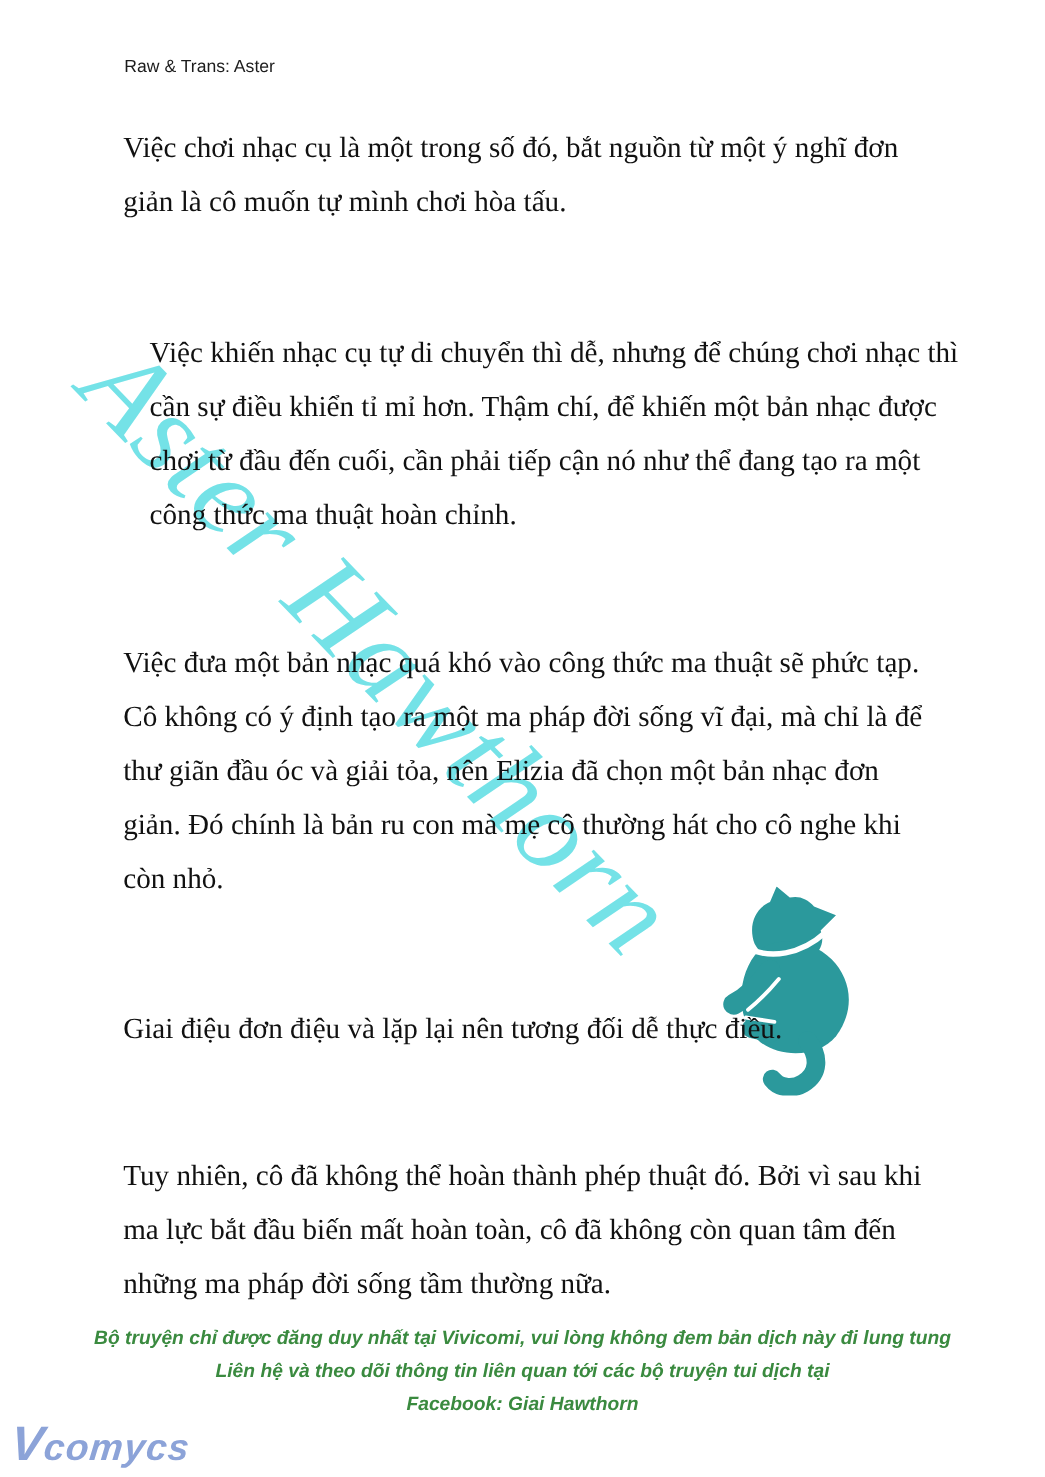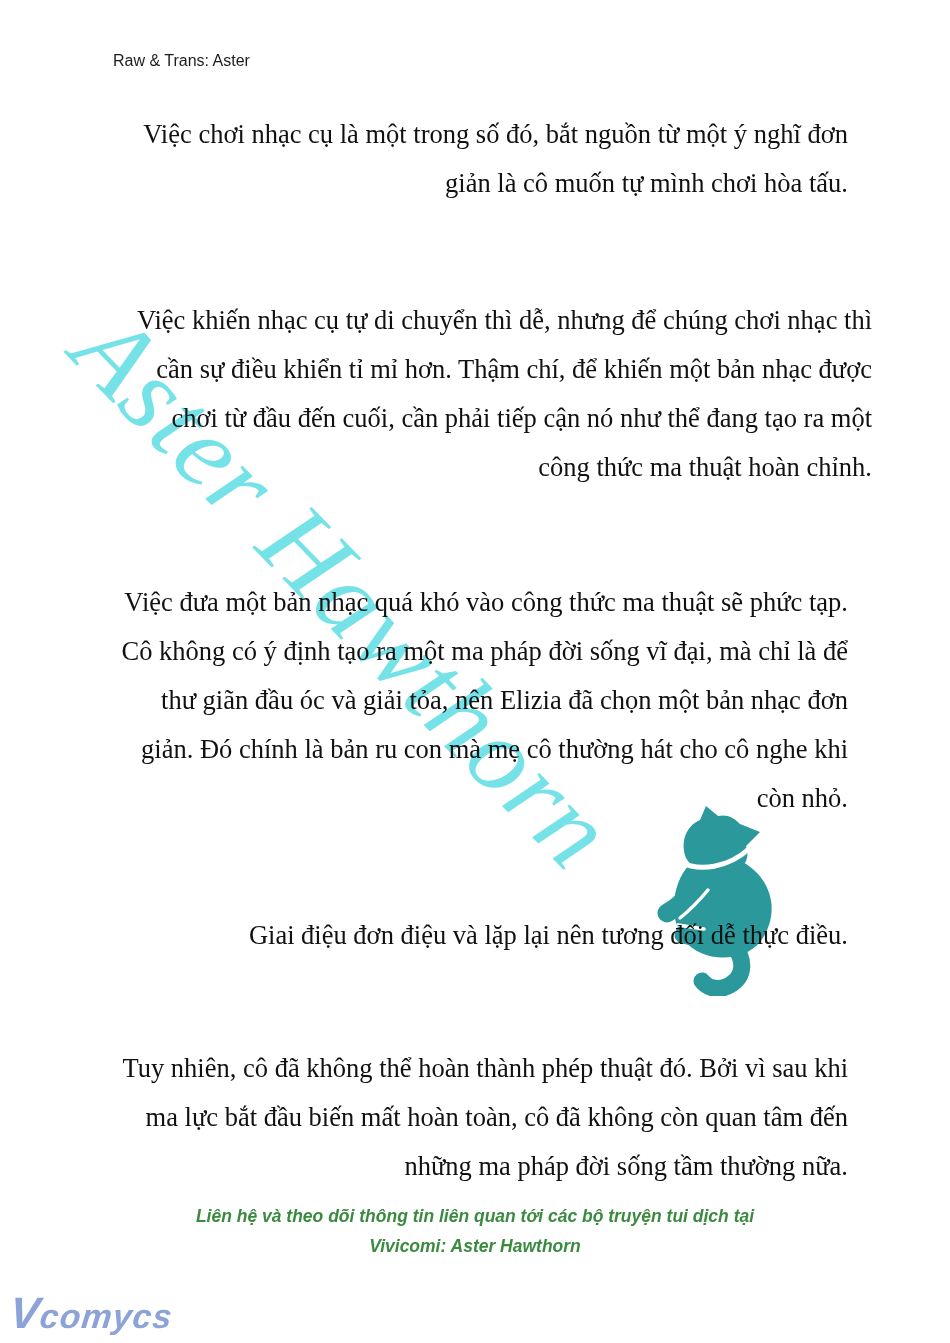--- a/index.html
+++ b/index.html
@@ -28,21 +28,21 @@
     opacity:0.9;
   }
   .cat{
     position:absolute;left:656px;top:806px;
     width:120px;height:190px;
     z-index:1;
   }
   .para{
     position:absolute;left:112px;width:736px;
     font-size:26.5px;line-height:49px;color:#111111;
-    z-index:2;text-align:right;
+    z-index:2;text-align:left;
   }
   .p1{top:110px;}
   .p2{top:296px;margin-left:24px;}
   .p3{top:578px;}
   .p4{top:911px;}
   .p5{top:1044px;}
   .footer{
     position:absolute;left:0;top:1201px;width:950px;
     text-align:center;
     font-family:"Liberation Sans","DejaVu Sans",sans-serif;
@@ -82,19 +82,20 @@
 
   <div class="credit">Raw &amp; Trans: Aster</div>
 
   <div class="para p1">Việc chơi nhạc cụ là một trong số đó, bắt nguồn từ một ý nghĩ đơn giản là cô muốn tự mình chơi hòa tấu.</div>
   <div class="para p2">Việc khiến nhạc cụ tự di chuyển thì dễ, nhưng để chúng chơi nhạc thì cần sự điều khiển tỉ mỉ hơn. Thậm chí, để khiến một bản nhạc được chơi từ đầu đến cuối, cần phải tiếp cận nó như thể đang tạo ra một công thức ma thuật hoàn chỉnh.</div>
   <div class="para p3">Việc đưa một bản nhạc quá khó vào công thức ma thuật sẽ phức tạp. Cô không có ý định tạo ra một ma pháp đời sống vĩ đại, mà chỉ là để thư giãn đầu óc và giải tỏa, nên Elizia đã chọn một bản nhạc đơn giản. Đó chính là bản ru con mà mẹ cô thường hát cho cô nghe khi còn nhỏ.</div>
   <div class="para p4">Giai điệu đơn điệu và lặp lại nên tương đối dễ thực điều.</div>
   <div class="para p5">Tuy nhiên, cô đã không thể hoàn thành phép thuật đó. Bởi vì sau khi ma lực bắt đầu biến mất hoàn toàn, cô đã không còn quan tâm đến những ma pháp đời sống tầm thường nữa.</div>
 
   <div class="footer" style="color: rgb(58, 138, 63);">
+    <div>Bộ truyện chỉ được đăng duy nhất tại Vivicomi, vui lòng không đem bản dịch này đi lung tung</div>
     <div>Liên hệ và theo dõi thông tin liên quan tới các bộ truyện tui dịch tại</div>
-    <div>Vivicomi: Aster Hawthorn</div>
+    <div>Facebook: Giai Hawthorn</div>
   </div>
 
   <div class="logo" style="color: rgb(140, 163, 216);">Vcomycs</div>
 
 </div>
 
 </body></html>

